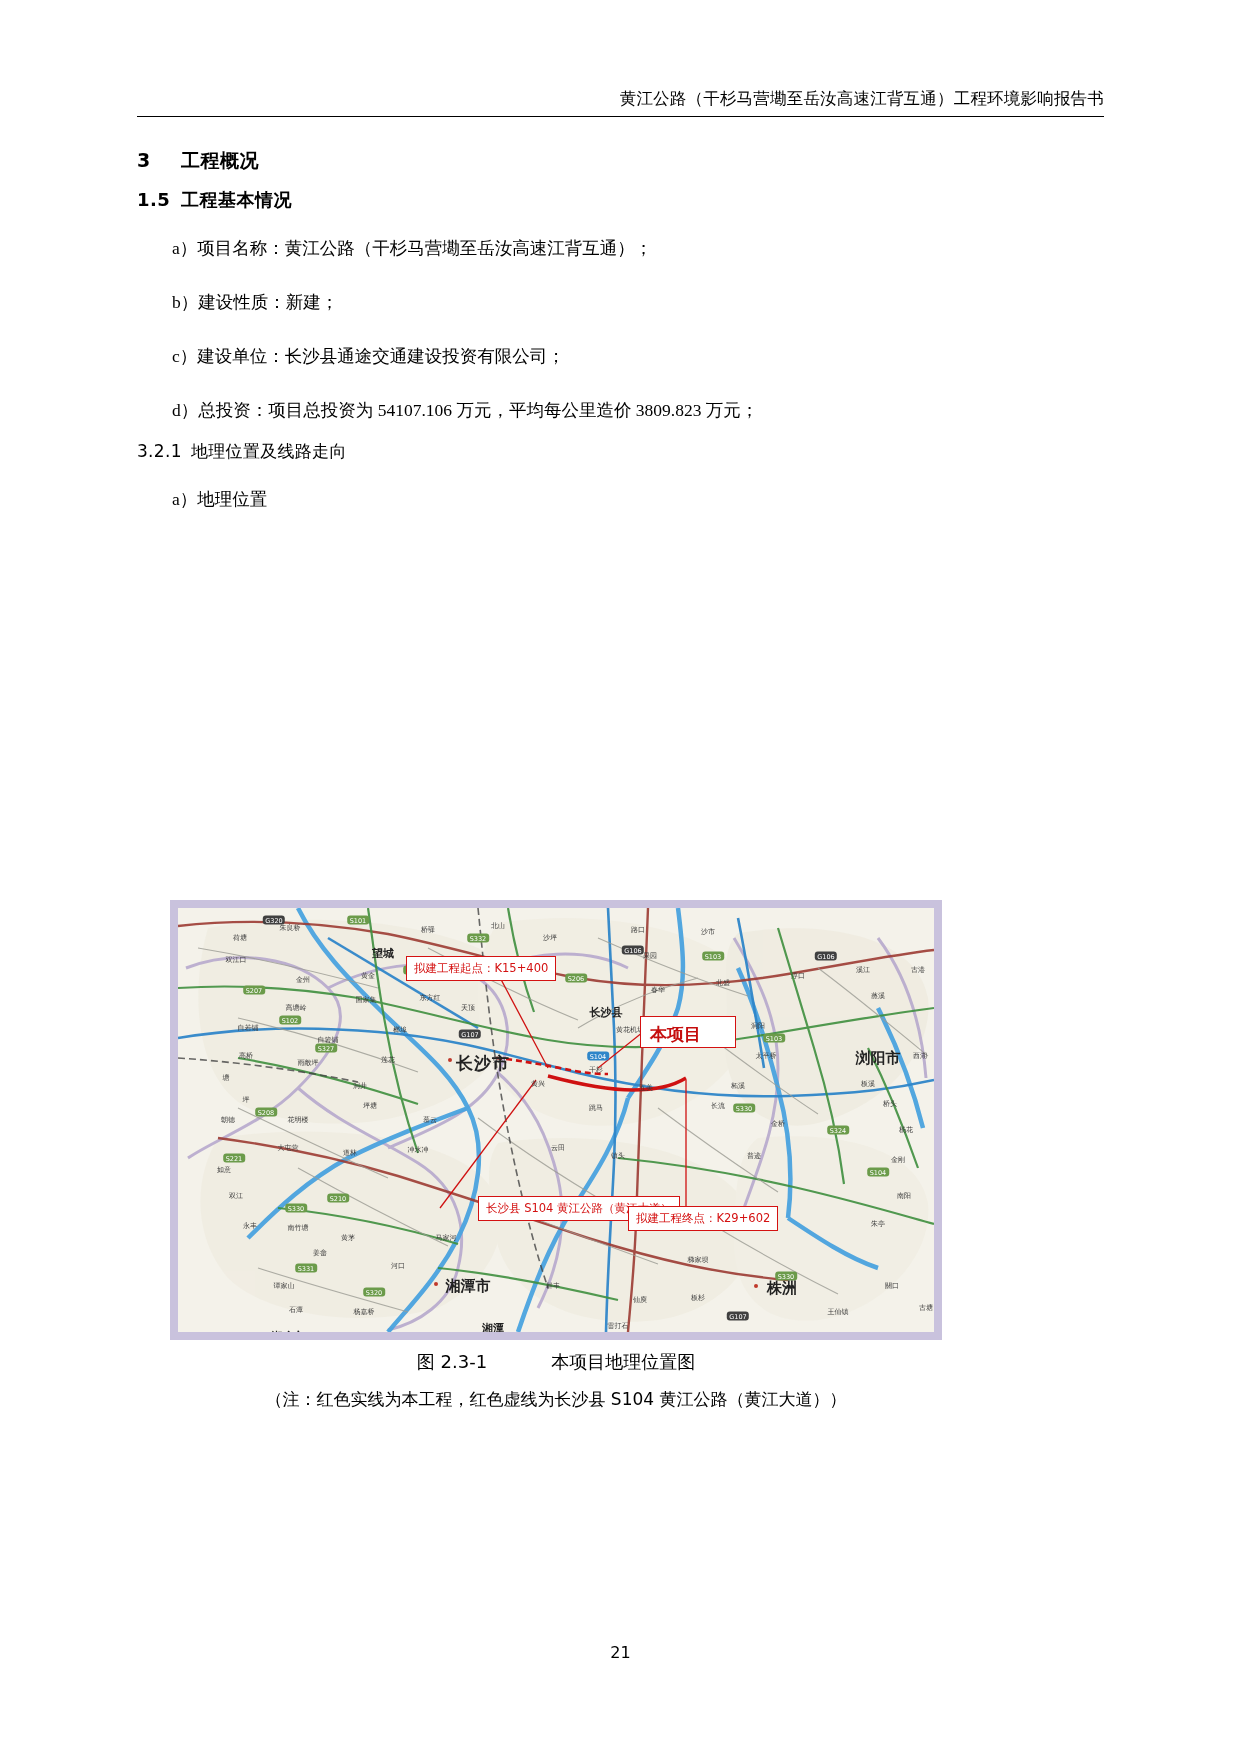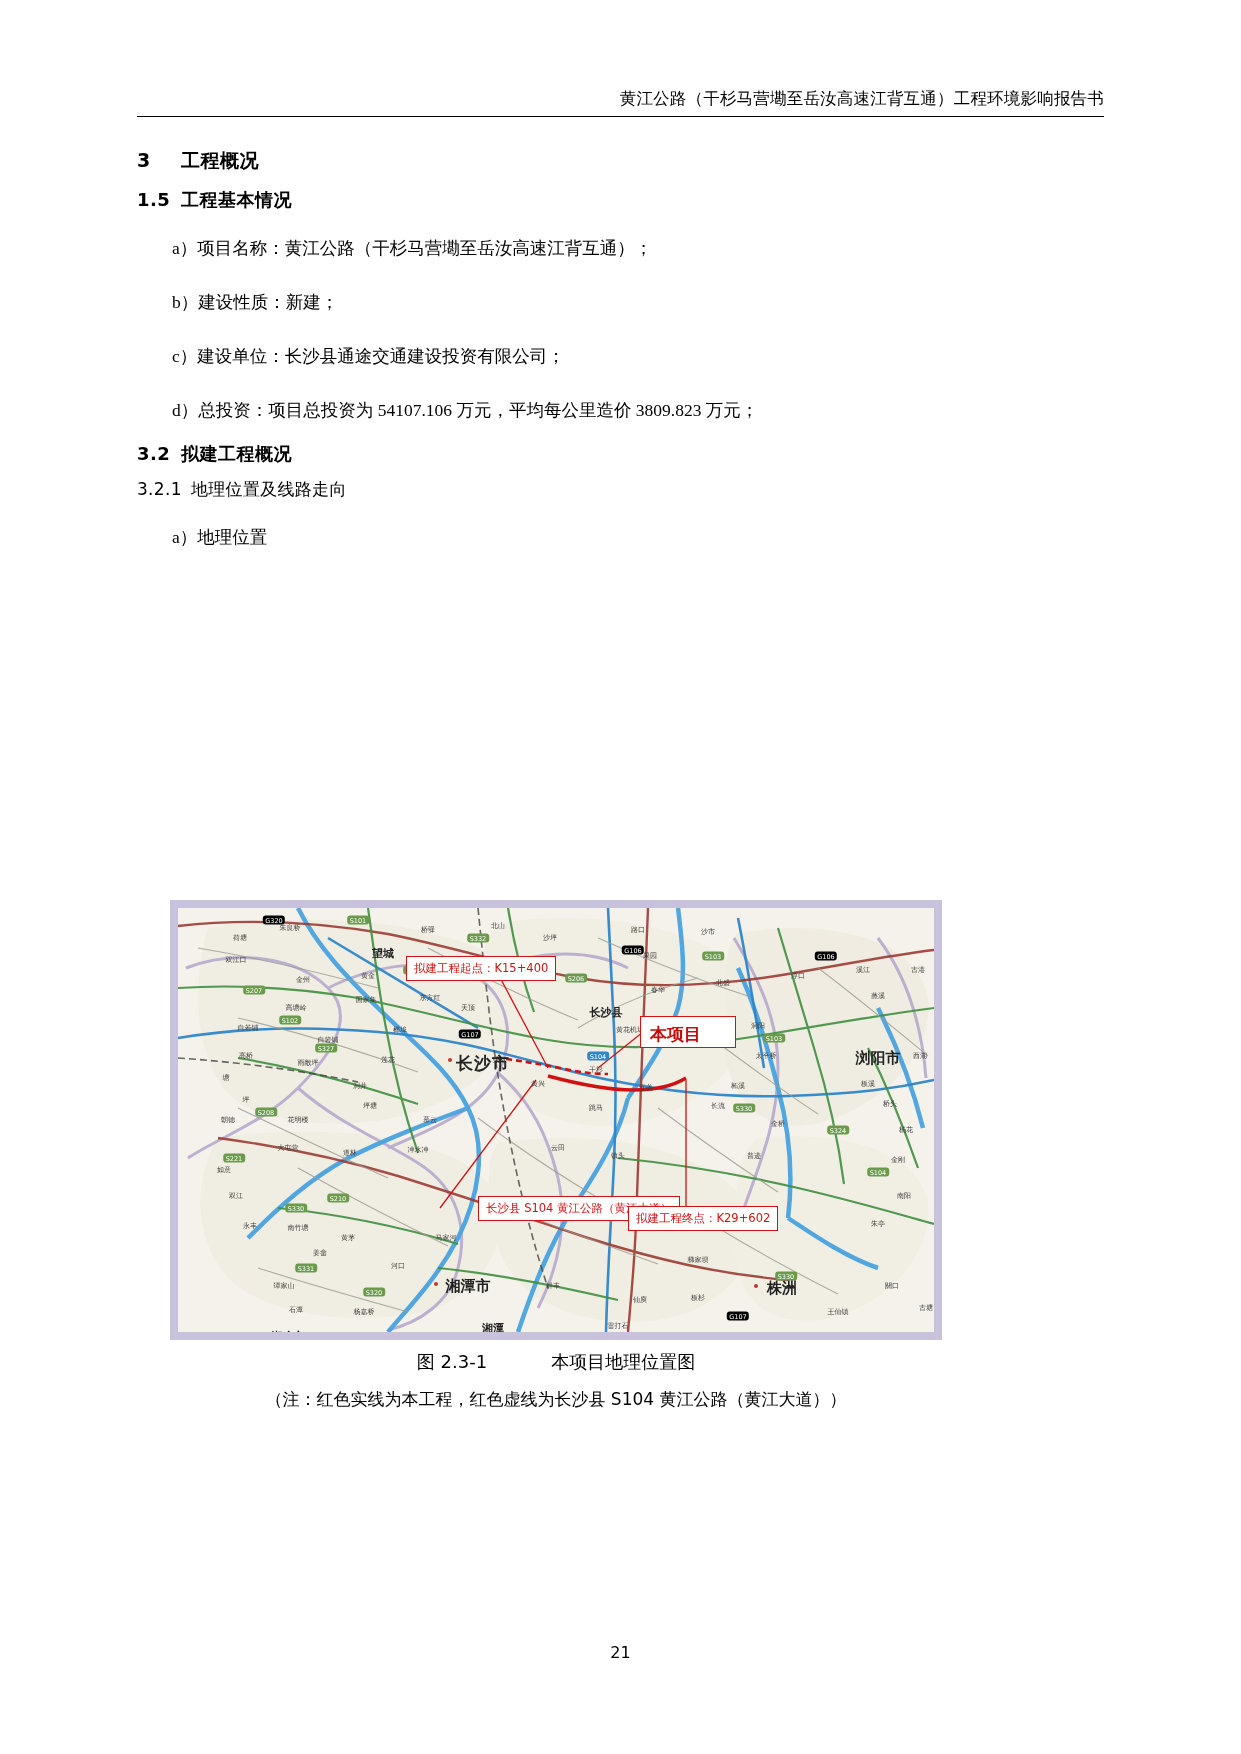--- a/index.html
+++ b/index.html
@@ -128,21 +128,21 @@
     font-family:"DejaVu Sans", sans-serif;
     font-size:6.5px;
     color:#fff;
     background:#6b9b4a;
     border-radius:3px;
     padding:0.5px 2.5px;
     transform:translate(-50%,-50%);
     white-space:nowrap;
   }
   .shield.blue { background:#2f86c9; }
-  .shield.gray { background:#000000; }
+  .shield.gray { background:#404040; }
   .annot {
     position:absolute;
     background:#ffffff;
     border:1.6px solid #d41111;
     color:#d41111;
     font-family:"DejaVu Sans", sans-serif;
     font-size:11.5px;
     padding:4px 7px;
     white-space:nowrap;
   }
@@ -183,23 +183,20 @@
 
     <h3 class="sec">
       <span class="num">1.5</span><span>工程基本情况</span>
     </h3>
 
     <p class="para">a）项目名称：黄江公路（干杉马营墈至岳汝高速江背互通）；</p>
     <p class="para">b）建设性质：新建；</p>
     <p class="para">c）建设单位：长沙县通途交通建设投资有限公司；</p>
     <p class="para">d）总投资：项目总投资为 54107.106 万元，平均每公里造价 3809.823 万元；</p>
 
-    <h3 class="sec">
-      <span class="num">3.2</span><span>拟建工程概况</span>
-    </h3>
 
     <h4 class="sec">
       <span class="num">3.2.1</span><span>地理位置及线路走向</span>
     </h4>
 
     <p class="para">a）地理位置</p>
 
 
   </div>
 

